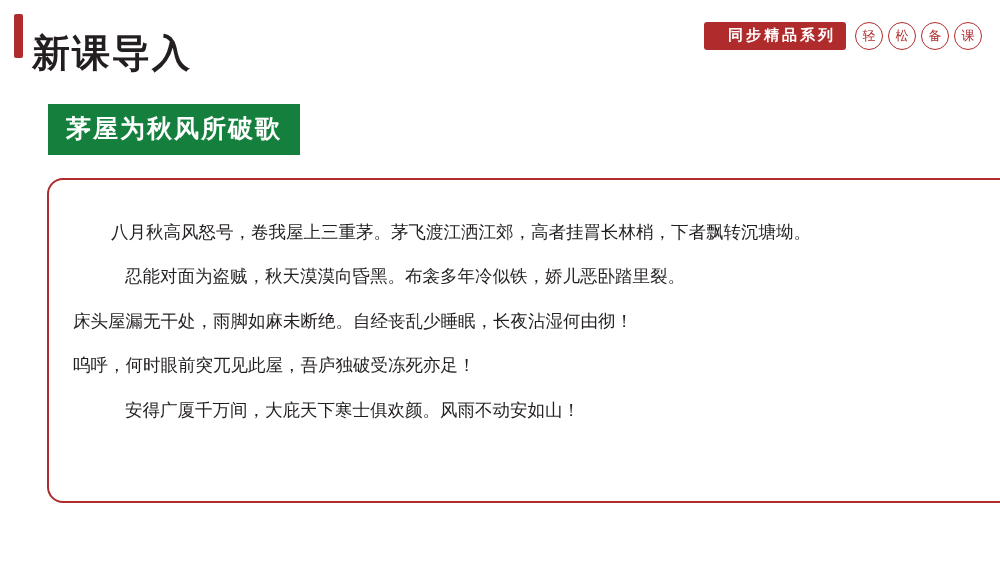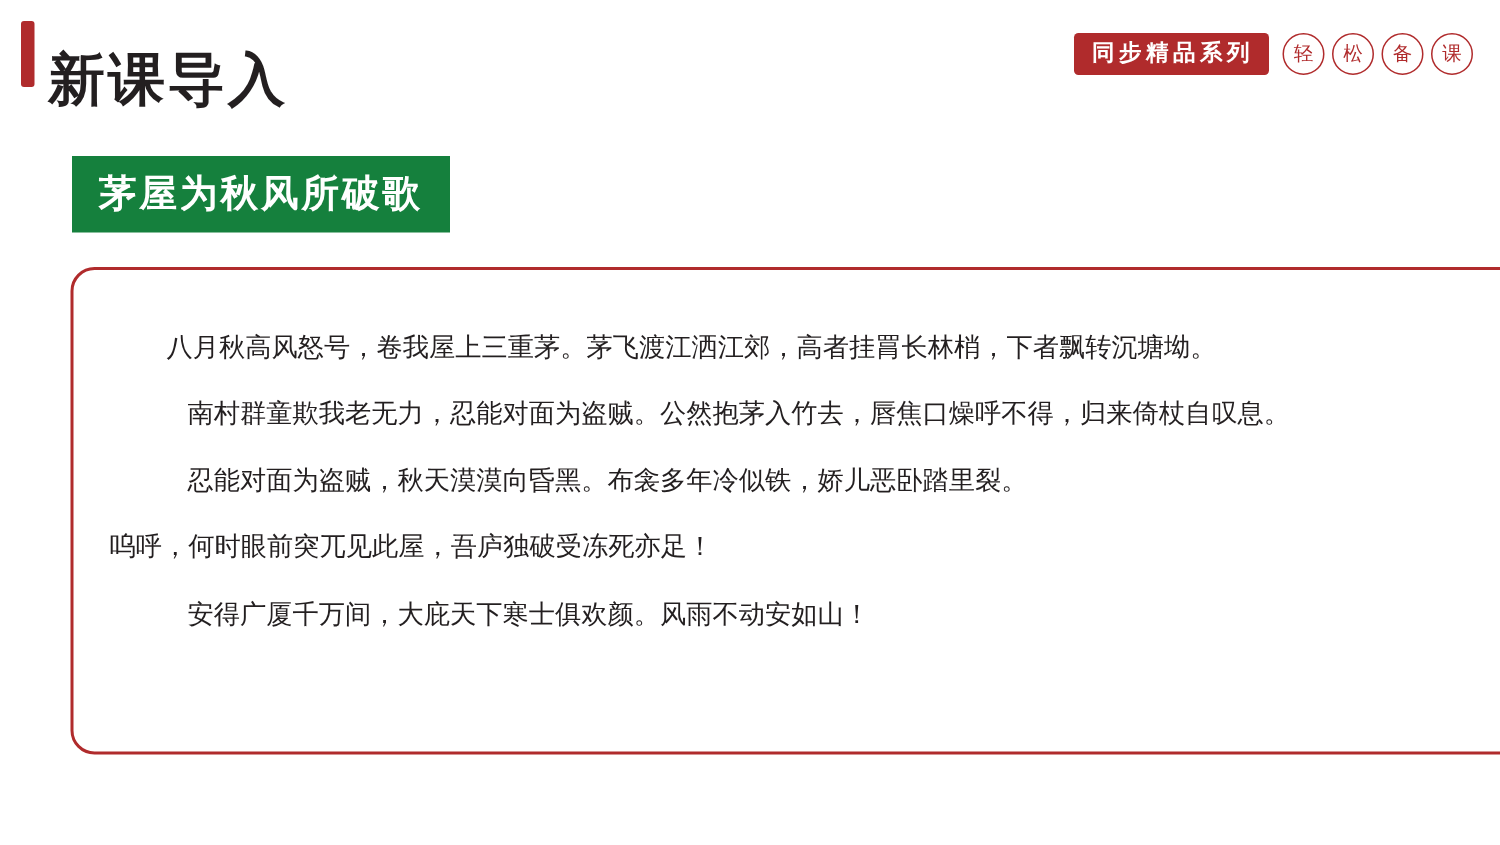--- a/index.html
+++ b/index.html
@@ -51,21 +51,21 @@
     display: flex;
     align-items: center;
     gap: 9px;
   }
   #brand-series-badge {
     background: #b02b2c;
     color: #ffffff;
     font-size: 15px;
     font-weight: bold;
     letter-spacing: 3px;
-    padding: 4px 10px 5px 12px;
+    padding: 4px 10px 5px 24px;
     border-radius: 3px;
     white-space: nowrap;
     font-family: "DejaVu Sans", "Liberation Sans", sans-serif;
   }
   #brand-seals {
     display: flex;
     gap: 5px;
   }
   .seal {
     width: 26px;
@@ -142,18 +142,18 @@
       <div class="seal">课</div>
     </div>
   </div>
 </div>
 
 <div id="poem-title-banner">茅屋为秋风所破歌</div>
 
 <div id="poem-card">
   <div id="poem-lines">
     <div class="poem-line indent-1">八月秋高风怒号，卷我屋上三重茅。茅飞渡江洒江郊，高者挂罥长林梢，下者飘转沉塘坳。</div>
-    <div class="poem-line indent-2">南村群童欺我老无力，忍能对面为盗贼。公然抱茅入竹去，唇焦口燥呼不得，归来倚杖自叹息。</div>
     <div class="poem-line indent-2">忍能对面为盗贼，秋天漠漠向昏黑。布衾多年冷似铁，娇儿恶卧踏里裂。</div>
+    <div class="poem-line indent-0">床头屋漏无干处，雨脚如麻未断绝。自经丧乱少睡眠，长夜沾湿何由彻！</div>
     <div class="poem-line indent-0">呜呼，何时眼前突兀见此屋，吾庐独破受冻死亦足！</div>
     <div class="poem-line indent-2">安得广厦千万间，大庇天下寒士俱欢颜。风雨不动安如山！</div>
   </div>
 </div>
 
 </body></html>

